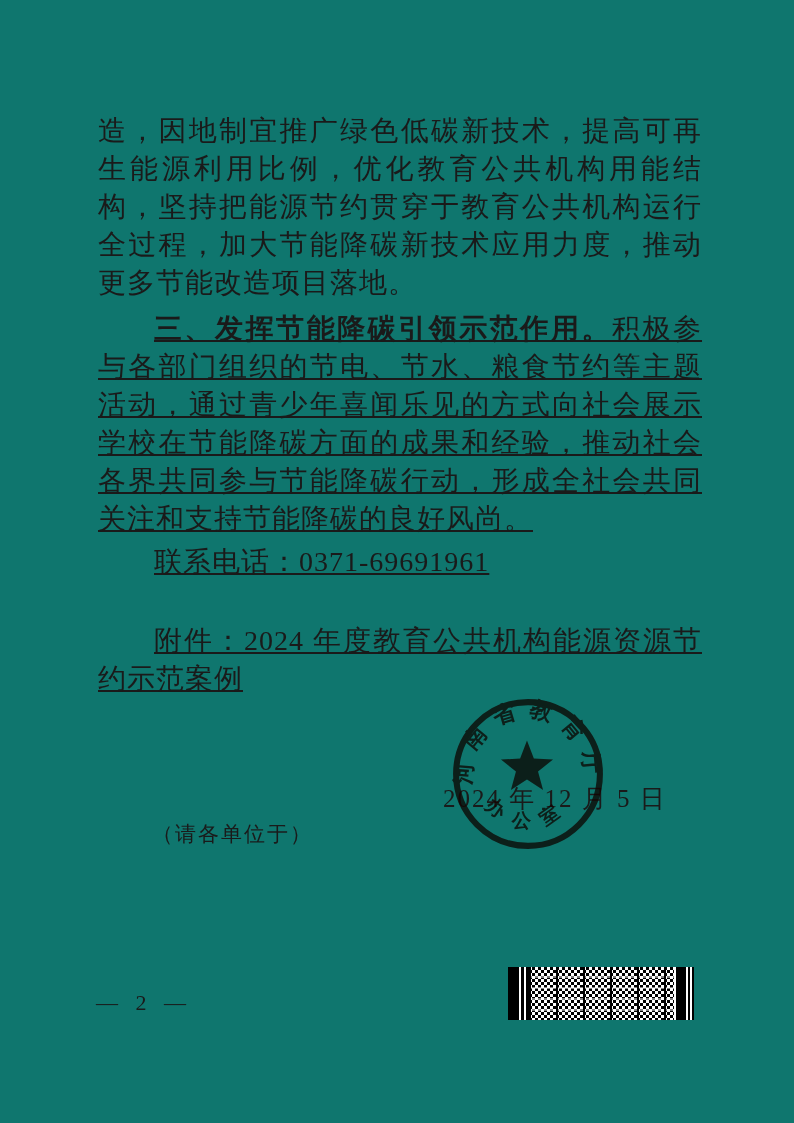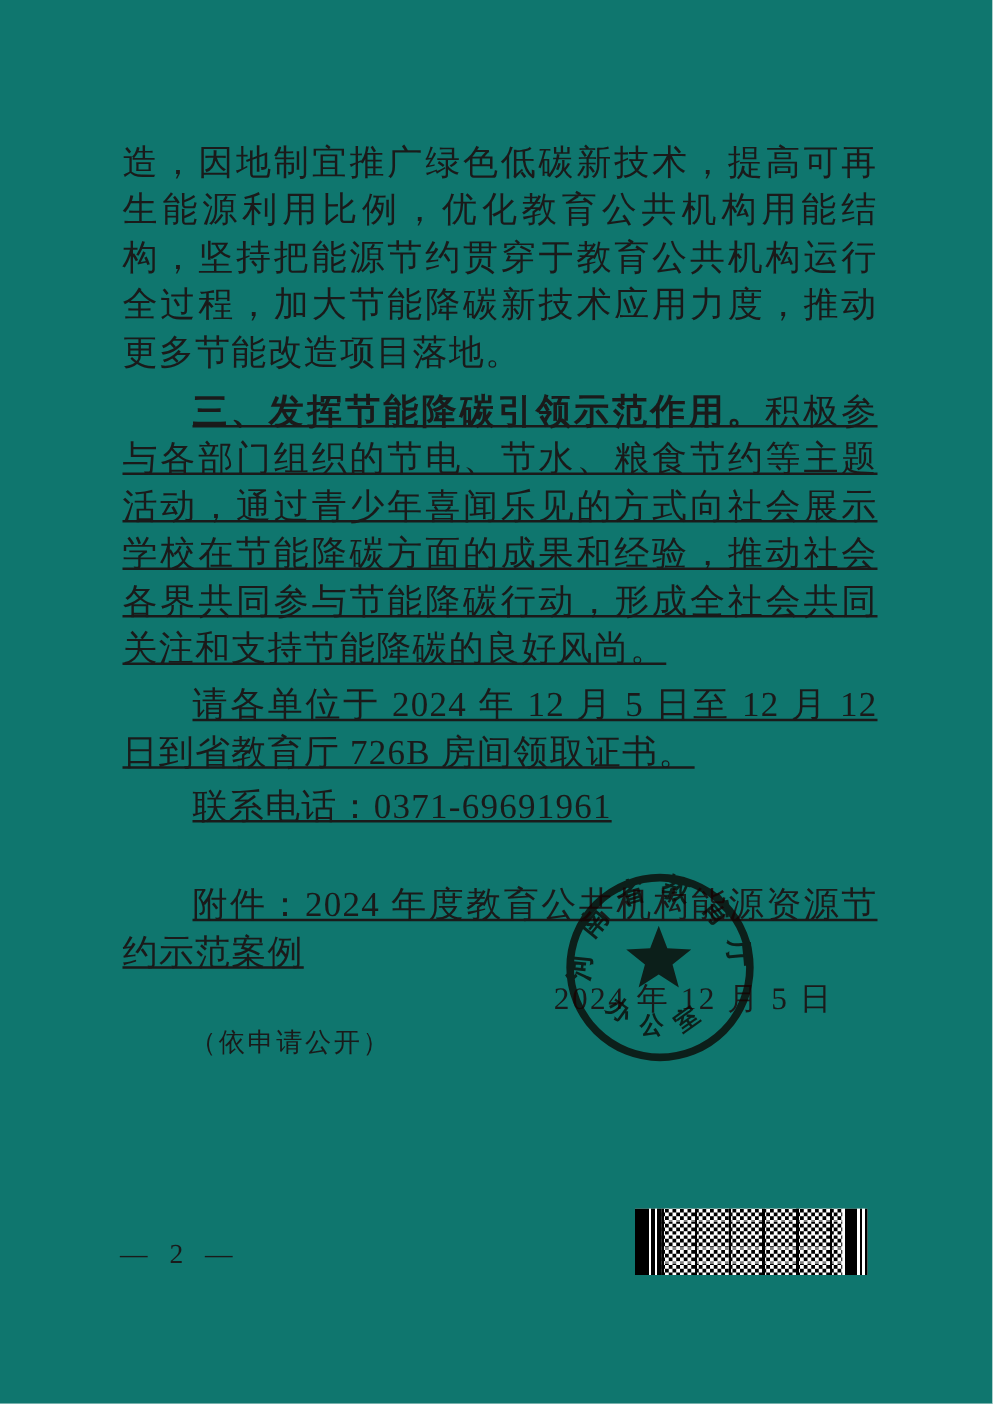--- a/index.html
+++ b/index.html
@@ -83,21 +83,20 @@
   }
 </style>
 </head>
 <body>
 
 <div class="page">
 
   <div class="doc-text">
     <p class="para">造，因地制宜推广绿色低碳新技术，提高可再生能源利用比例，优化教育公共机构用能结构，坚持把能源节约贯穿于教育公共机构运行全过程，加大节能降碳新技术应用力度，推动更多节能改造项目落地。</p>
     <p class="para indent p2"><span class="bold-head">三、发挥节能降碳引领示范作用。</span><span>积极参与各部门组织的节电、节水、粮食节约等主题活动，通过青少年喜闻乐见的方式向社会展示学校在节能降碳方面的成果和经验，推动社会各界共同参与节能降碳行动，形成全社会共同关注和支持节能降碳的良好风尚。</span></p>
-    <p class="para indent p3">请各单位于 2024 年 12 月 5 日至 12 月 12 日到省教育厅 726B 房间领取证书。</p>
     <p class="para indent p4">联系电话：0371-69691961</p>
     <p class="para indent attachment">附件：2024 年度教育公共机构能源资源节约示范案例</p>
   </div>
 
   <div class="issue-date">2024 年 12 月 5 日</div>
 
   <svg class="seal" width="158" height="158" viewBox="0 0 156 156" xmlns="http://www.w3.org/2000/svg">
     <defs>
       <path id="arcTop" d="M 25.4,97.2 A 56,56 0 1 1 130.6,97.2" fill="none"></path>
       <path id="arcBottom" d="M 33,104 A 52,52 0 0 0 123,104" fill="none"></path>
@@ -105,21 +104,21 @@
     <circle cx="78" cy="78" r="71" fill="none" stroke="#c5342c" stroke-width="6"></circle>
     <polygon points="77,45 83.8,62.7 102.7,63.7 87.9,75.6 92.9,93.8 77,83.5 61.1,93.8 66.1,75.6 51.3,63.7 70.2,62.7" fill="#c5342c"></polygon>
     <text class="seal-arc-text" text-anchor="middle" fill="#c5342c">
       <textPath href="#arcTop" startOffset="50%">河南省教育厅</textPath>
     </text>
     <text class="seal-bottom-text" text-anchor="middle" fill="#c5342c">
       <textPath href="#arcBottom" startOffset="50%">办公室</textPath>
     </text>
   </svg>
 
-  <div class="disclosure">（依申请公开）</div>
+  <div class="disclosure">（请各单位于）</div>
 
   <div class="page-num">— 2 —</div>
 
   <div class="barcode">
     <div class="bc-start"></div>
     <div class="bc-mid"></div>
     <div class="bc-stop"></div>
   </div>
 
 </div>

